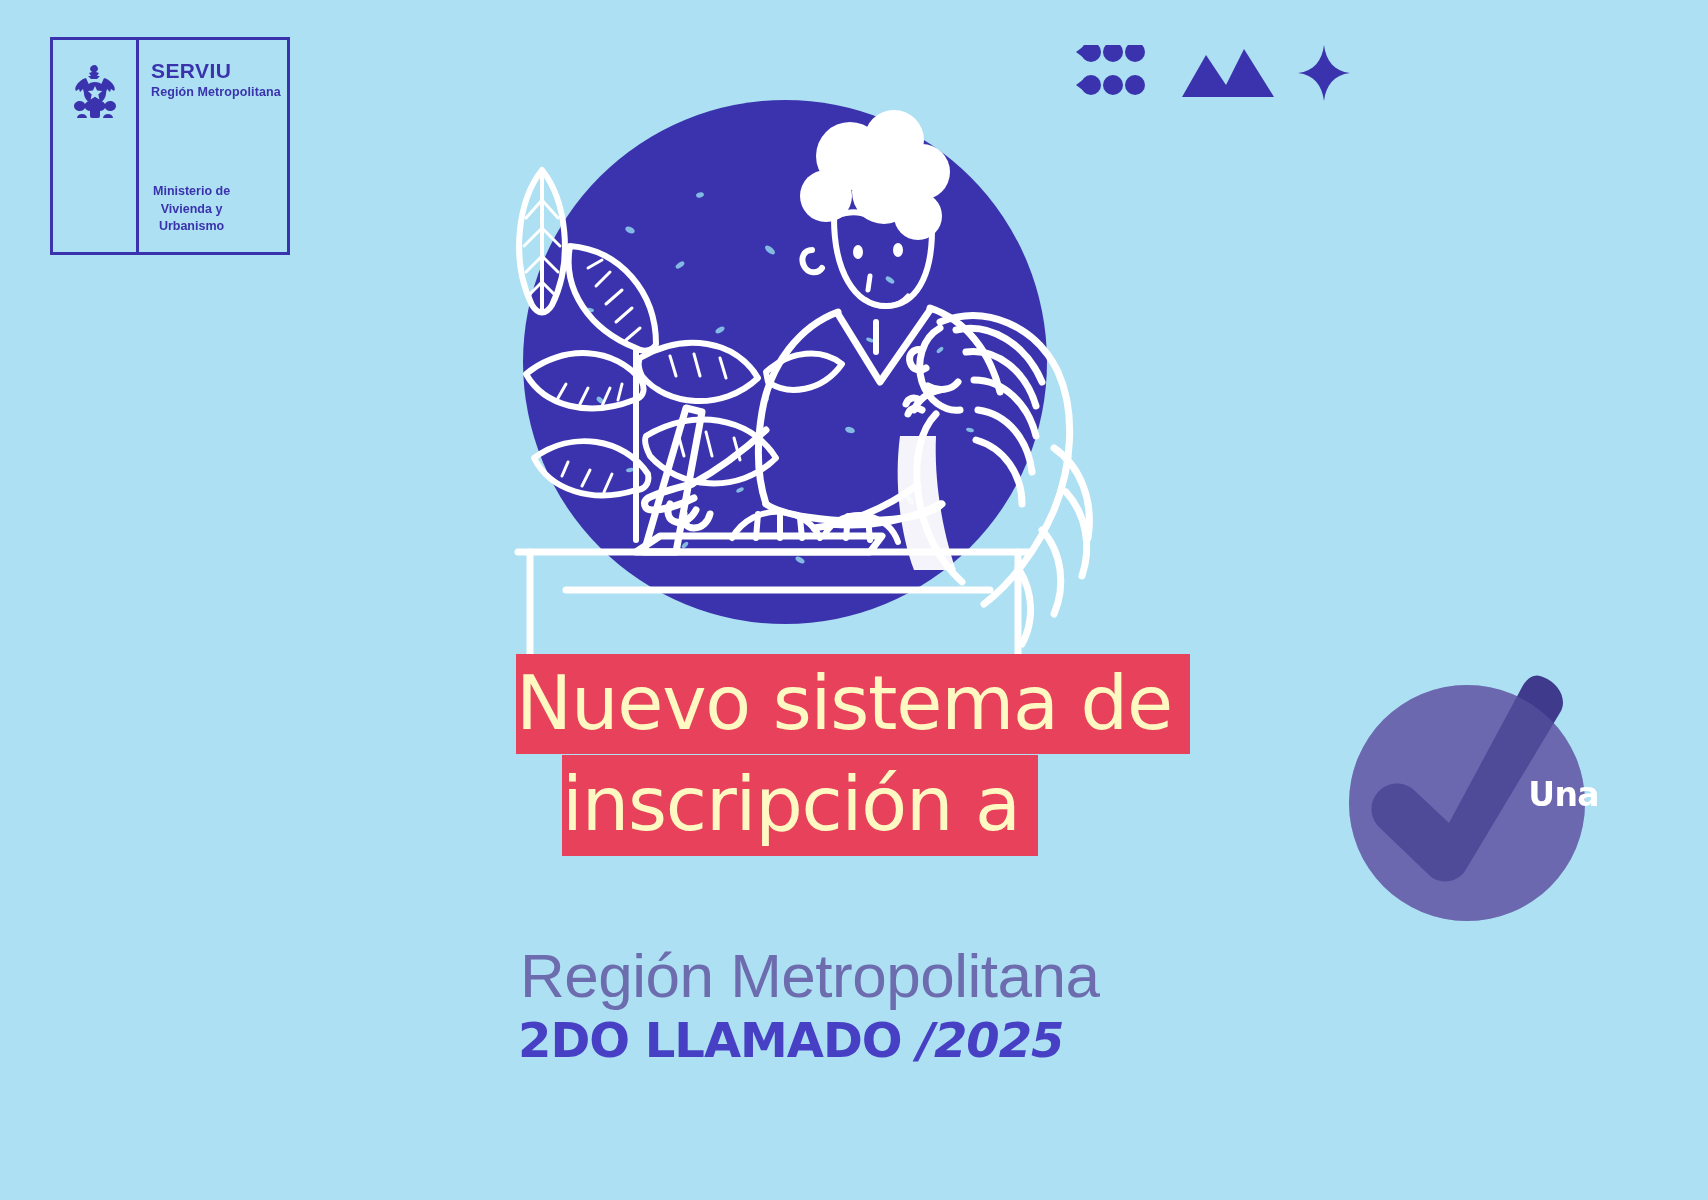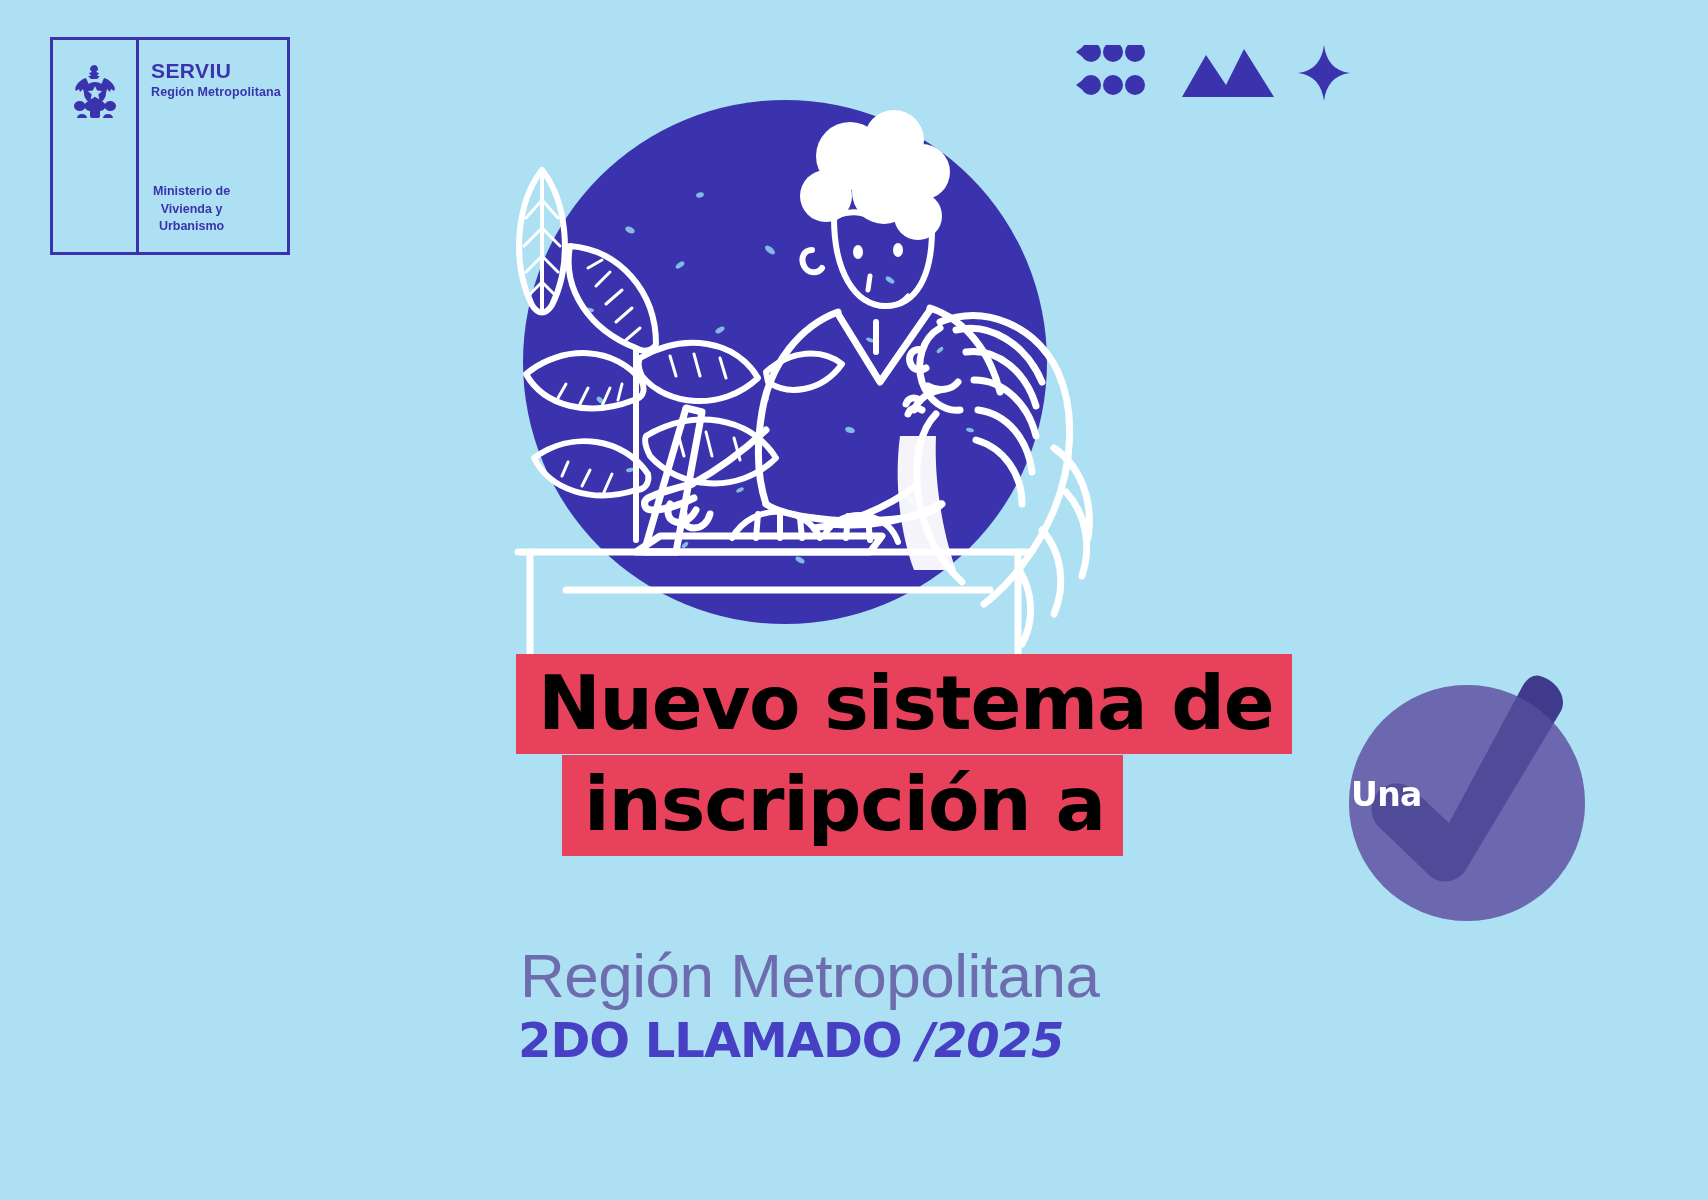--- a/index.html
+++ b/index.html
@@ -104,26 +104,26 @@
   .headline {
     position: absolute;
     left: 516px;
     top: 654px;
     display: flex;
     flex-direction: column;
     align-items: flex-start;
   }
   .hl-line {
     background: #e8415c;
-    color: #000000;
+    color: #fef9c3;
     font-size: 75px;
-    font-weight: bold;
+    font-weight: normal;
     line-height: 0.99;
     letter-spacing: -1.2px;
-    padding: 12px 18px 14px 22px;
+    padding: 12px 18px 14px 0;
     white-space: nowrap;
     font-family: "DejaVu Sans", sans-serif;
   }
   .hl-line + .hl-line { margin-top: 1px; margin-left: 46px; }
 
   .subtitle-region {
     position: absolute;
     left: 520px;
     top: 940px;
     color: #6d6cae;
@@ -161,21 +161,21 @@
     inset: 0;
     width: 100%;
     height: 100%;
   }
   .badge-text {
     position: absolute;
     left: 0;
     right: 0;
     top: 50%;
     transform: translateY(-50%);
-    text-align: left;
+    text-align: right;
     color: #ffffff;
     font-size: 33px;
     font-weight: bold;
     line-height: 1.04;
     letter-spacing: -0.6px;
     font-family: "DejaVu Sans", sans-serif;
     padding: 0 6px;
     box-sizing: border-box;
   }
 </style>

